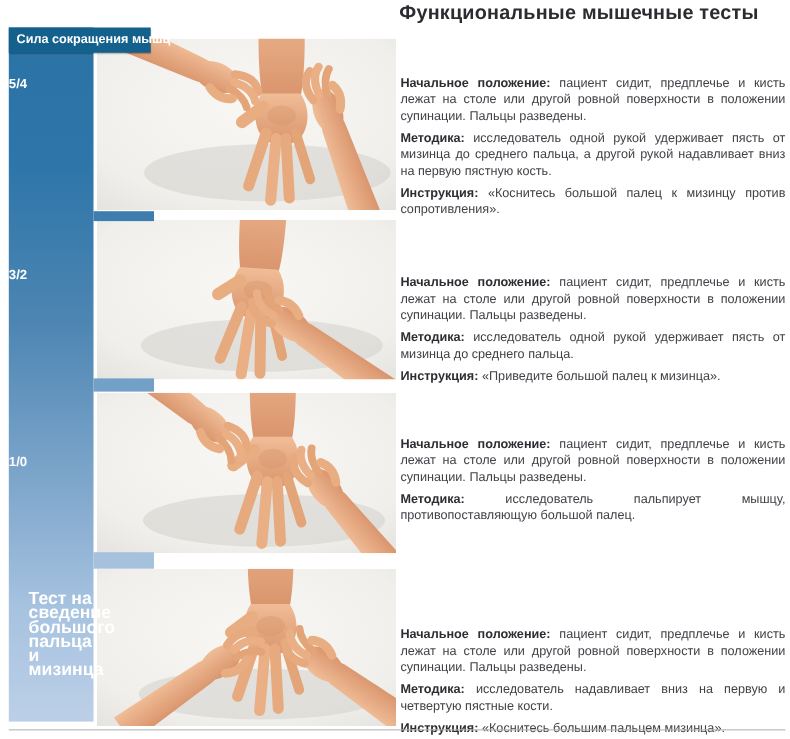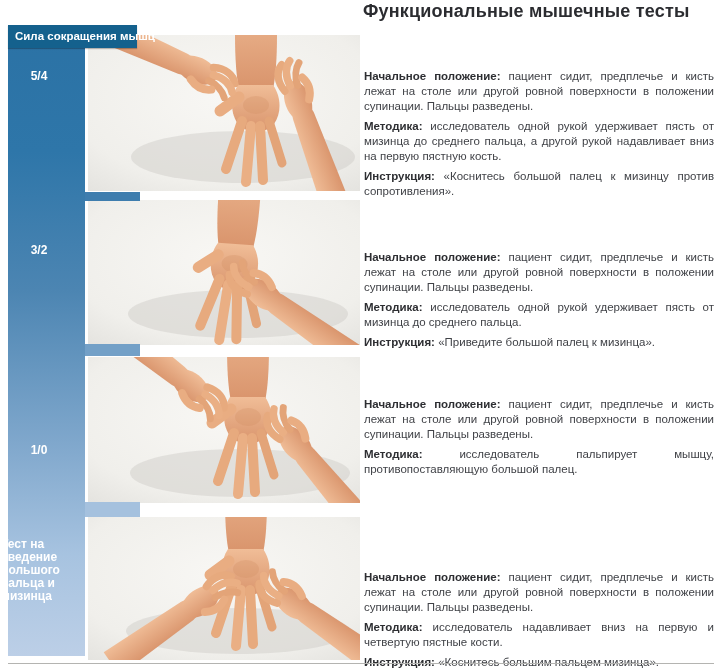--- a/index.html
+++ b/index.html
@@ -13,29 +13,29 @@
     position:absolute; left:8px; top:25px; width:77px; height:631px;
     background:linear-gradient(180deg,#2b72a5 0%,#2e76a9 20%,#4c85b2 42%,#7fa7cc 66%,#a7c3e0 84%,#bccfe7 100%);
   }
   .scale-header {
     position:absolute; left:8px; top:25px; width:129px; height:23px;
     background:#14618d; color:#ffffff; font-size:11.5px; font-weight:bold;
     line-height:23px; padding-left:7px; white-space:nowrap; z-index:5;
     box-shadow:0 1px 1px rgba(0,0,0,0.25);
   }
   .grade {
-    position:absolute; left:8px; width:77px; text-align:center; padding-right:15px;
+    position:absolute; left:8px; width:77px; text-align:left; padding-right:15px;
     color:#ffffff; font-size:12px; font-weight:bold; z-index:4;
   }
   .grade-1 { top:69px; }
   .grade-2 { top:243px; }
-  .grade-3 { top:413px;margin-top:30px; }
+  .grade-3 { top:413px; }
   .scale-bottom-label {
-    position:absolute; left:1px; top:538px; width:70px;
-    color:#ffffff; font-size:12px; font-weight:bold; line-height:13px; z-index:4;
+    position:absolute; left:26px; top:538px; width:70px;
+    color:#ffffff; font-size:16px; font-weight:bold; line-height:13px; z-index:4;
   }
   .scale-tab { position:absolute; left:85px; width:55px; z-index:3; }
   .tab-1 { top:192px; height:9px;  background:#3e7dae; }
   .tab-2 { top:344px; height:12px; background:#73a0c7; }
   .tab-3 { top:502px; height:15px; background:#a5c1de; }
   
   .photo { position:absolute; left:88px; width:272px; overflow:hidden; z-index:1; }
   .photo svg { display:block; }
   .photo-1 { top:35px;  height:156px; }
   .photo-2 { top:200px; height:145px; }

